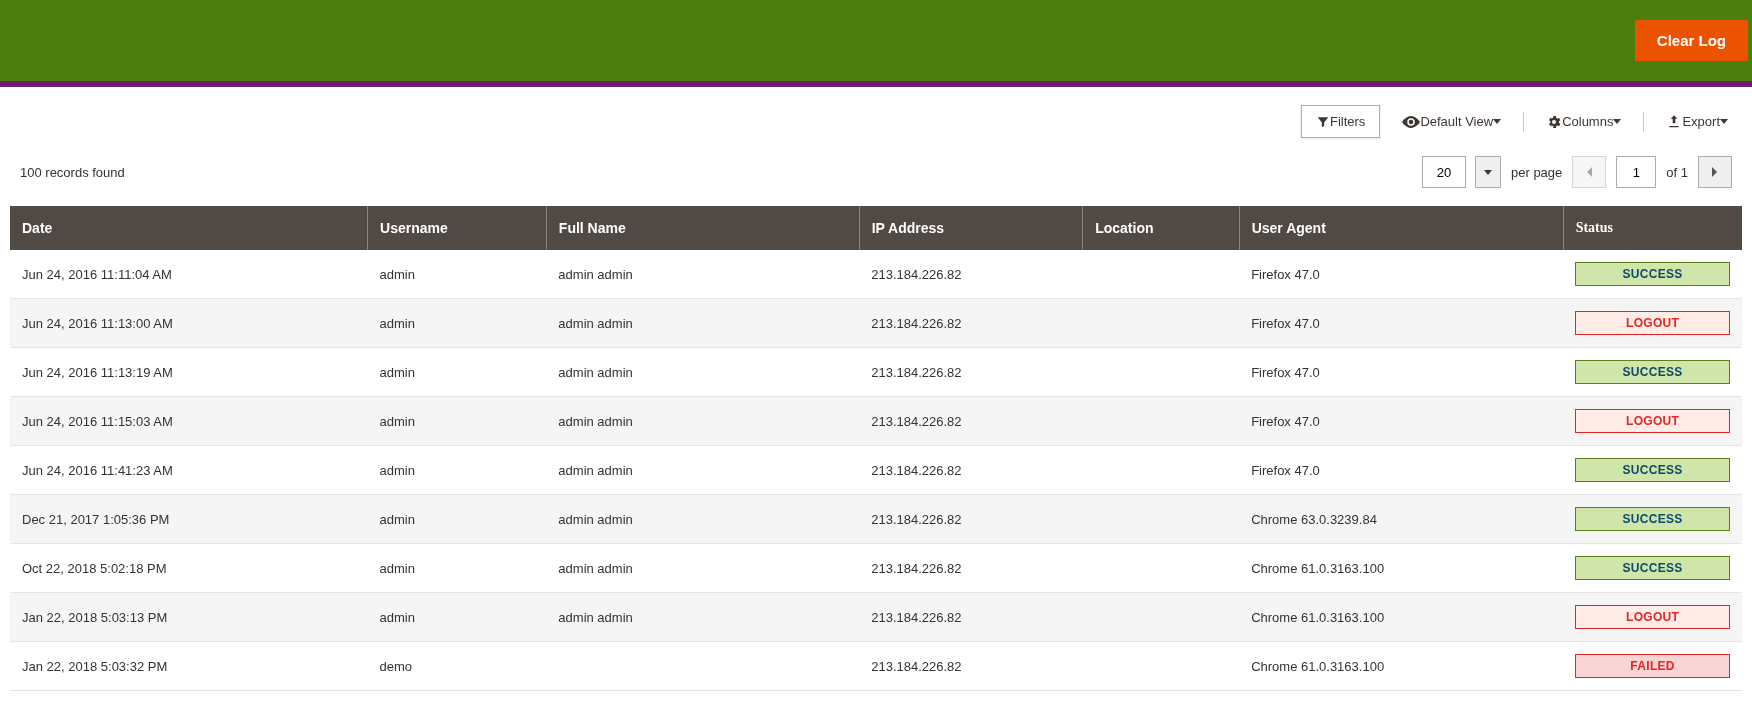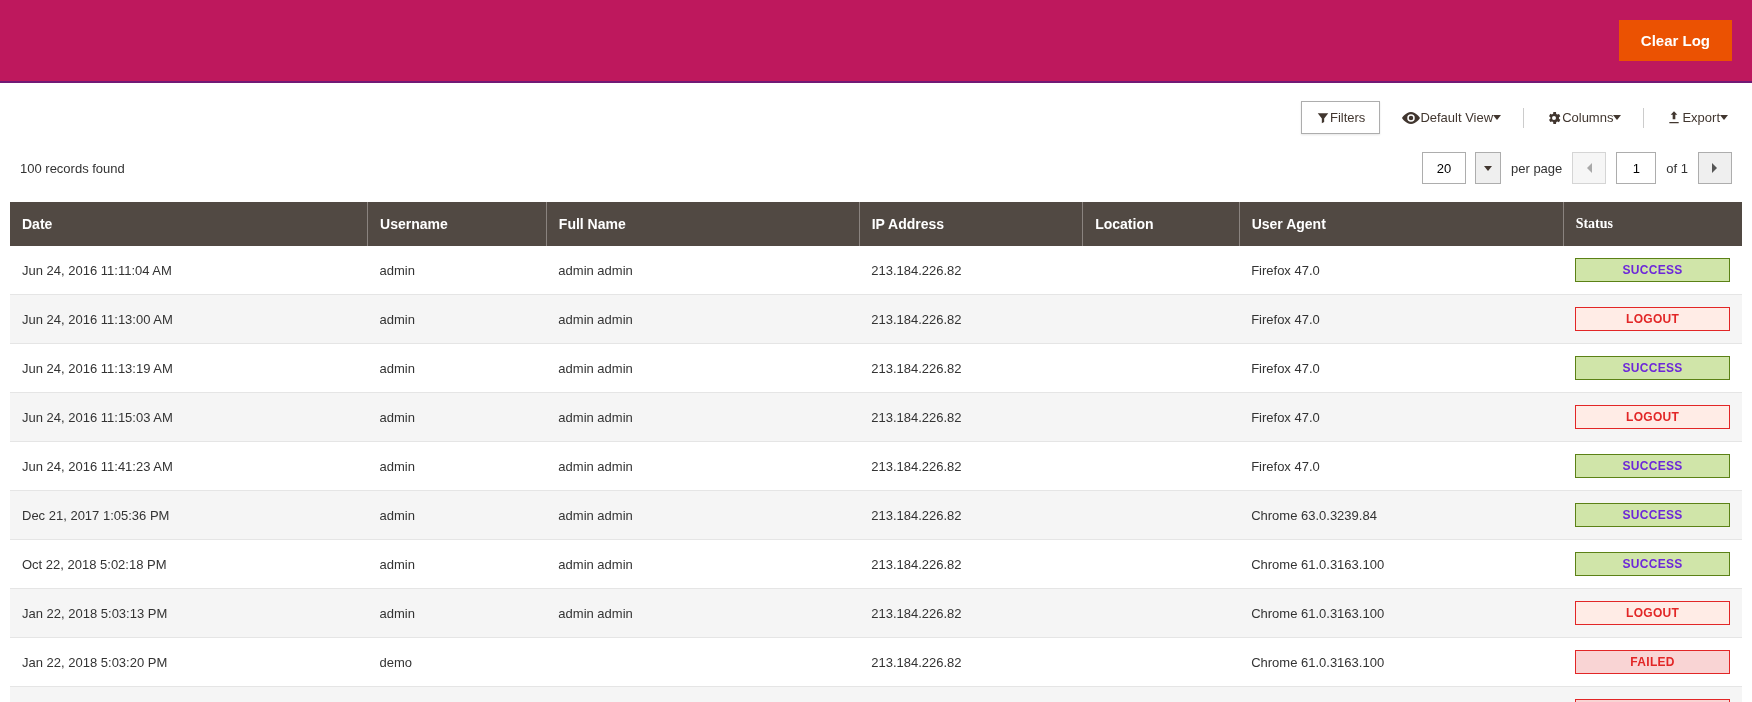--- a/index.html
+++ b/index.html
@@ -1,21 +1,21 @@
 <!DOCTYPE html>
 <html><head>
 <meta charset="utf-8">
 <style>
   * { box-sizing: border-box; margin: 0; padding: 0; }
   body { font-family: 'Helvetica Neue', Arial, sans-serif; font-size: 13px; color: #333; background: #fff; }
   
   .top-bar {
-    background: #be185d;
-    border-bottom: 2px solid #701a75;
-    padding: 20px 20px;
+    background: #4d7c0f;
+    border-bottom: 6px solid #701a75;
+    padding: 20px 4px;
     display: flex;
     justify-content: flex-end;
   }
   .btn-primary {
     background: #eb5202;
     color: #fff;
     border: none;
     padding: 12px 22px;
     font-size: 15px;
     font-weight: 600;
@@ -115,21 +115,21 @@
 
   .status-badge {
     display: block;
     text-align: center;
     font-weight: 700;
     font-size: 12px;
     padding: 4px 0;
     border: 1px solid;
     letter-spacing: .3px;
   }
-  .status-success { background: #d0e5a9; border-color: #5b8116; color: #6d28d9; }
+  .status-success { background: #d0e5a9; border-color: #5b8116; color: #0c4a6e; }
   .status-logout  { background: #ffece6; border-color: #e22626; color: #e22626; }
   .status-failed  { background: #f9d4d4; border-color: #e22626; color: #e22626; }
 
   .col-date { width: 320px; }
   .col-username { width: 160px; }
   .col-fullname { width: 280px; }
   .col-ip { width: 200px; }
   .col-location { width: 140px; }
   .col-agent { width: 290px; }
   .col-status { width: 160px; }
@@ -303,31 +303,20 @@
         <td>admin</td>
         <td>admin admin</td>
         <td>213.184.226.82</td>
         <td></td>
         <td>Chrome 61.0.3163.100</td>
         <td>
           <span class="status-badge status-logout">LOGOUT</span>
         </td>
       </tr>
       <tr>
-        <td>Jan 22, 2018 5:03:20 PM</td>
-        <td>demo</td>
-        <td></td>
-        <td>213.184.226.82</td>
-        <td></td>
-        <td>Chrome 61.0.3163.100</td>
-        <td>
-          <span class="status-badge status-failed">FAILED</span>
-        </td>
-      </tr>
-      <tr>
         <td>Jan 22, 2018 5:03:32 PM</td>
         <td>demo</td>
         <td></td>
         <td>213.184.226.82</td>
         <td></td>
         <td>Chrome 61.0.3163.100</td>
         <td>
           <span class="status-badge status-failed">FAILED</span>
         </td>
       </tr>

